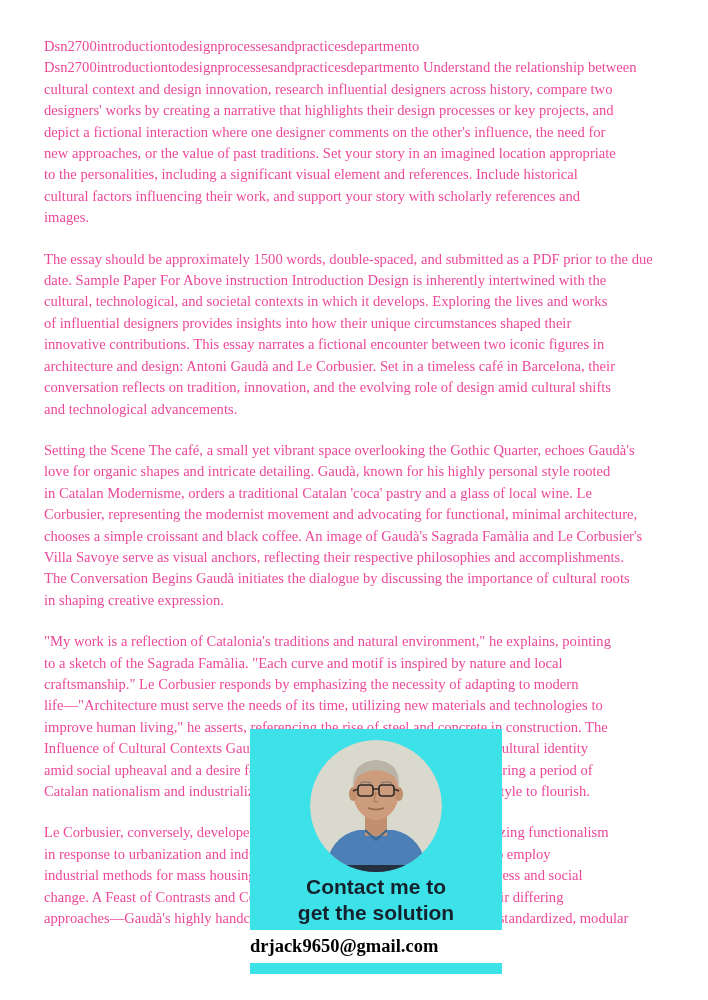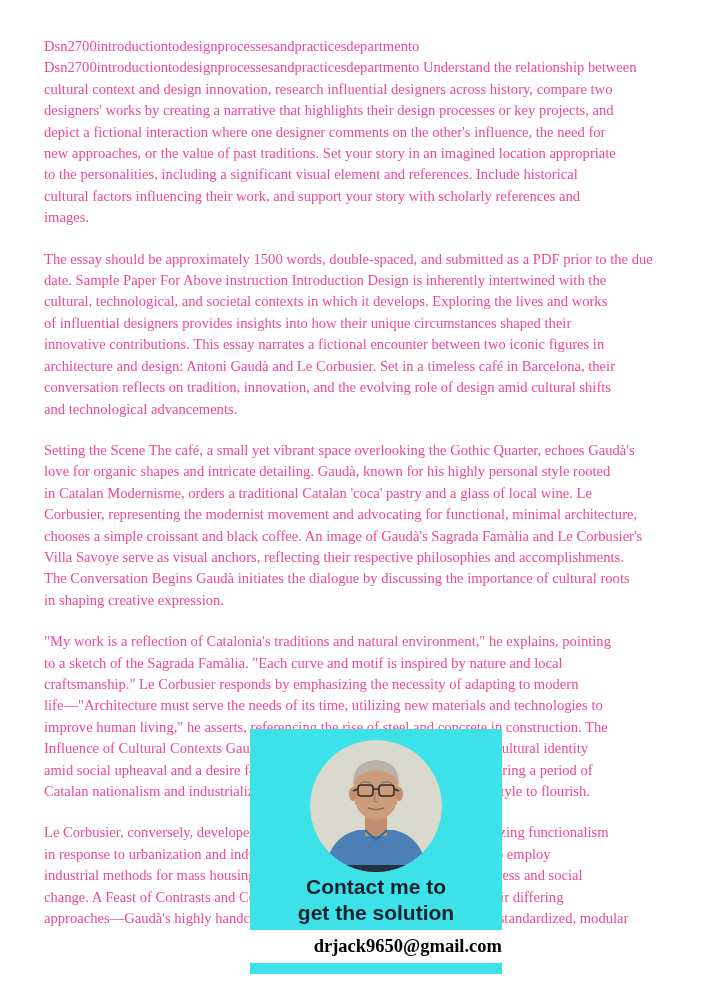--- a/index.html
+++ b/index.html
@@ -49,21 +49,21 @@
     white-space: pre-line;
     margin-top: 2px;
   }
   .email-strip {
     position: absolute;
     left: 0; right: 0; bottom: 11px;
     height: 33px;
     background: #ffffff;
     display: flex;
     align-items: center;
-    justify-content: flex-end;
+    justify-content: flex-start;
   }
   .email-strip span {
     font-family: "Liberation Serif", serif;
     font-weight: 700;
     font-size: 18.5px;
     color: #000000;
   }
 </style>
 </head>
 <body>

